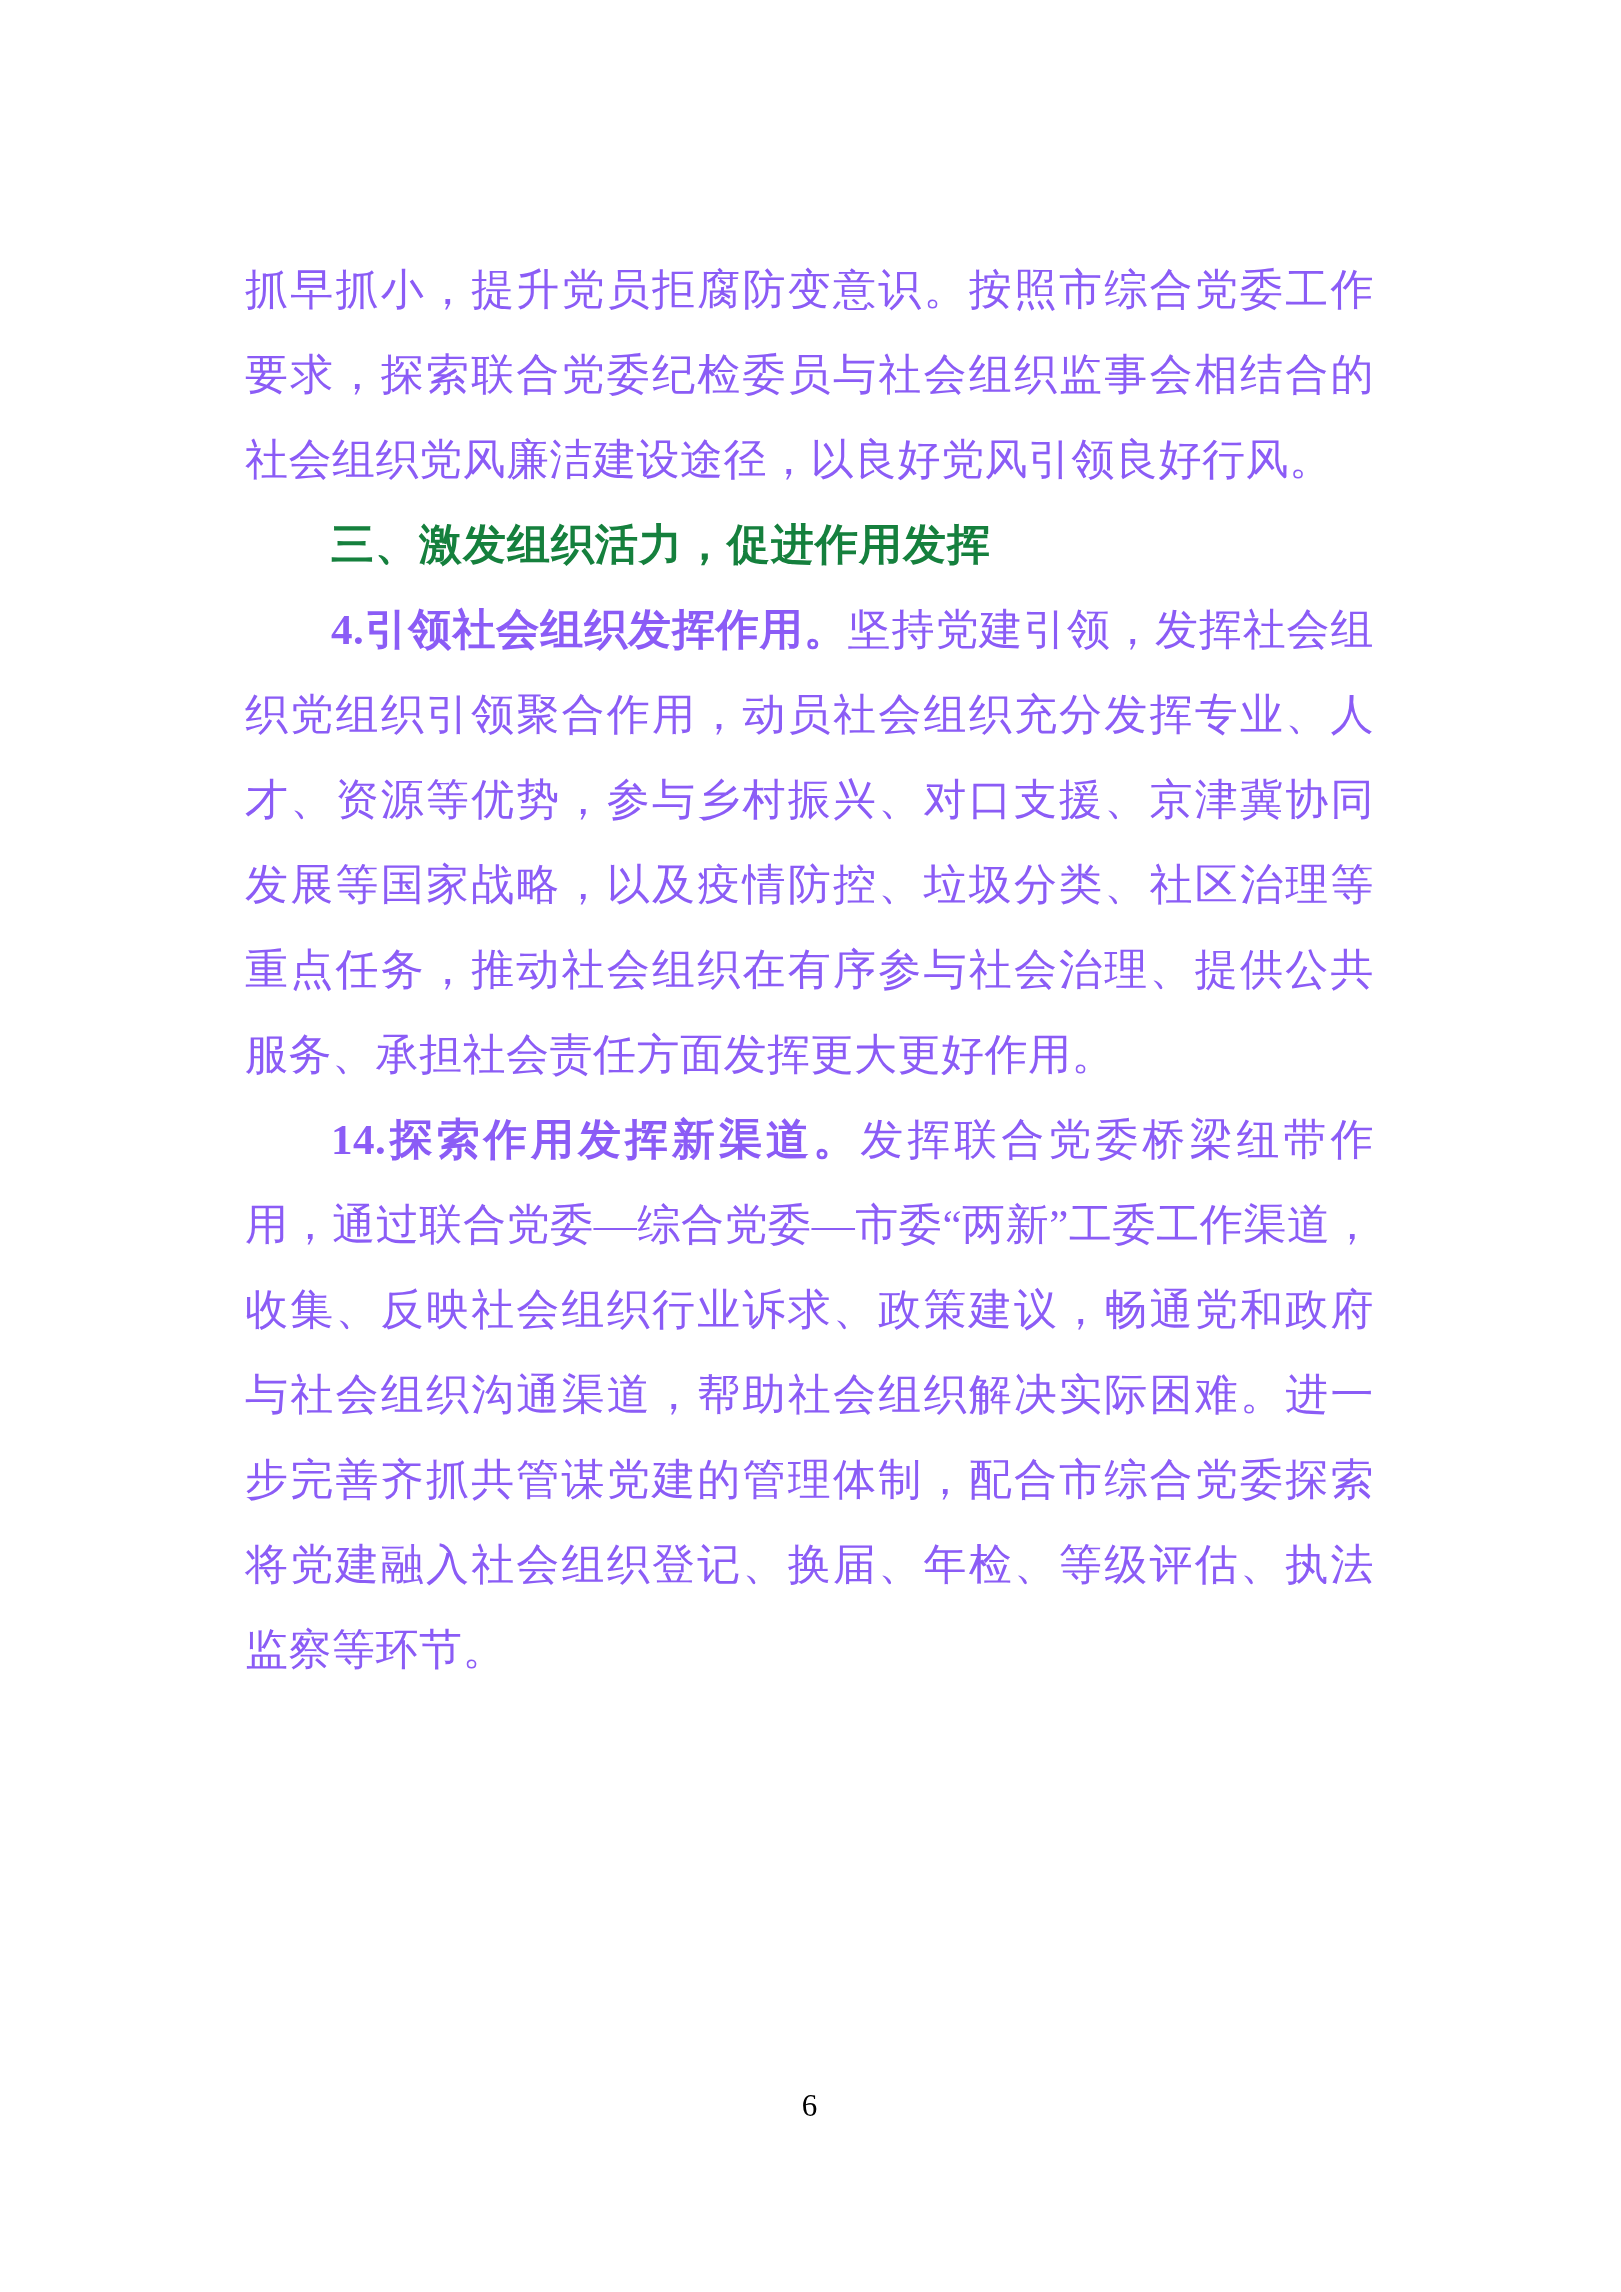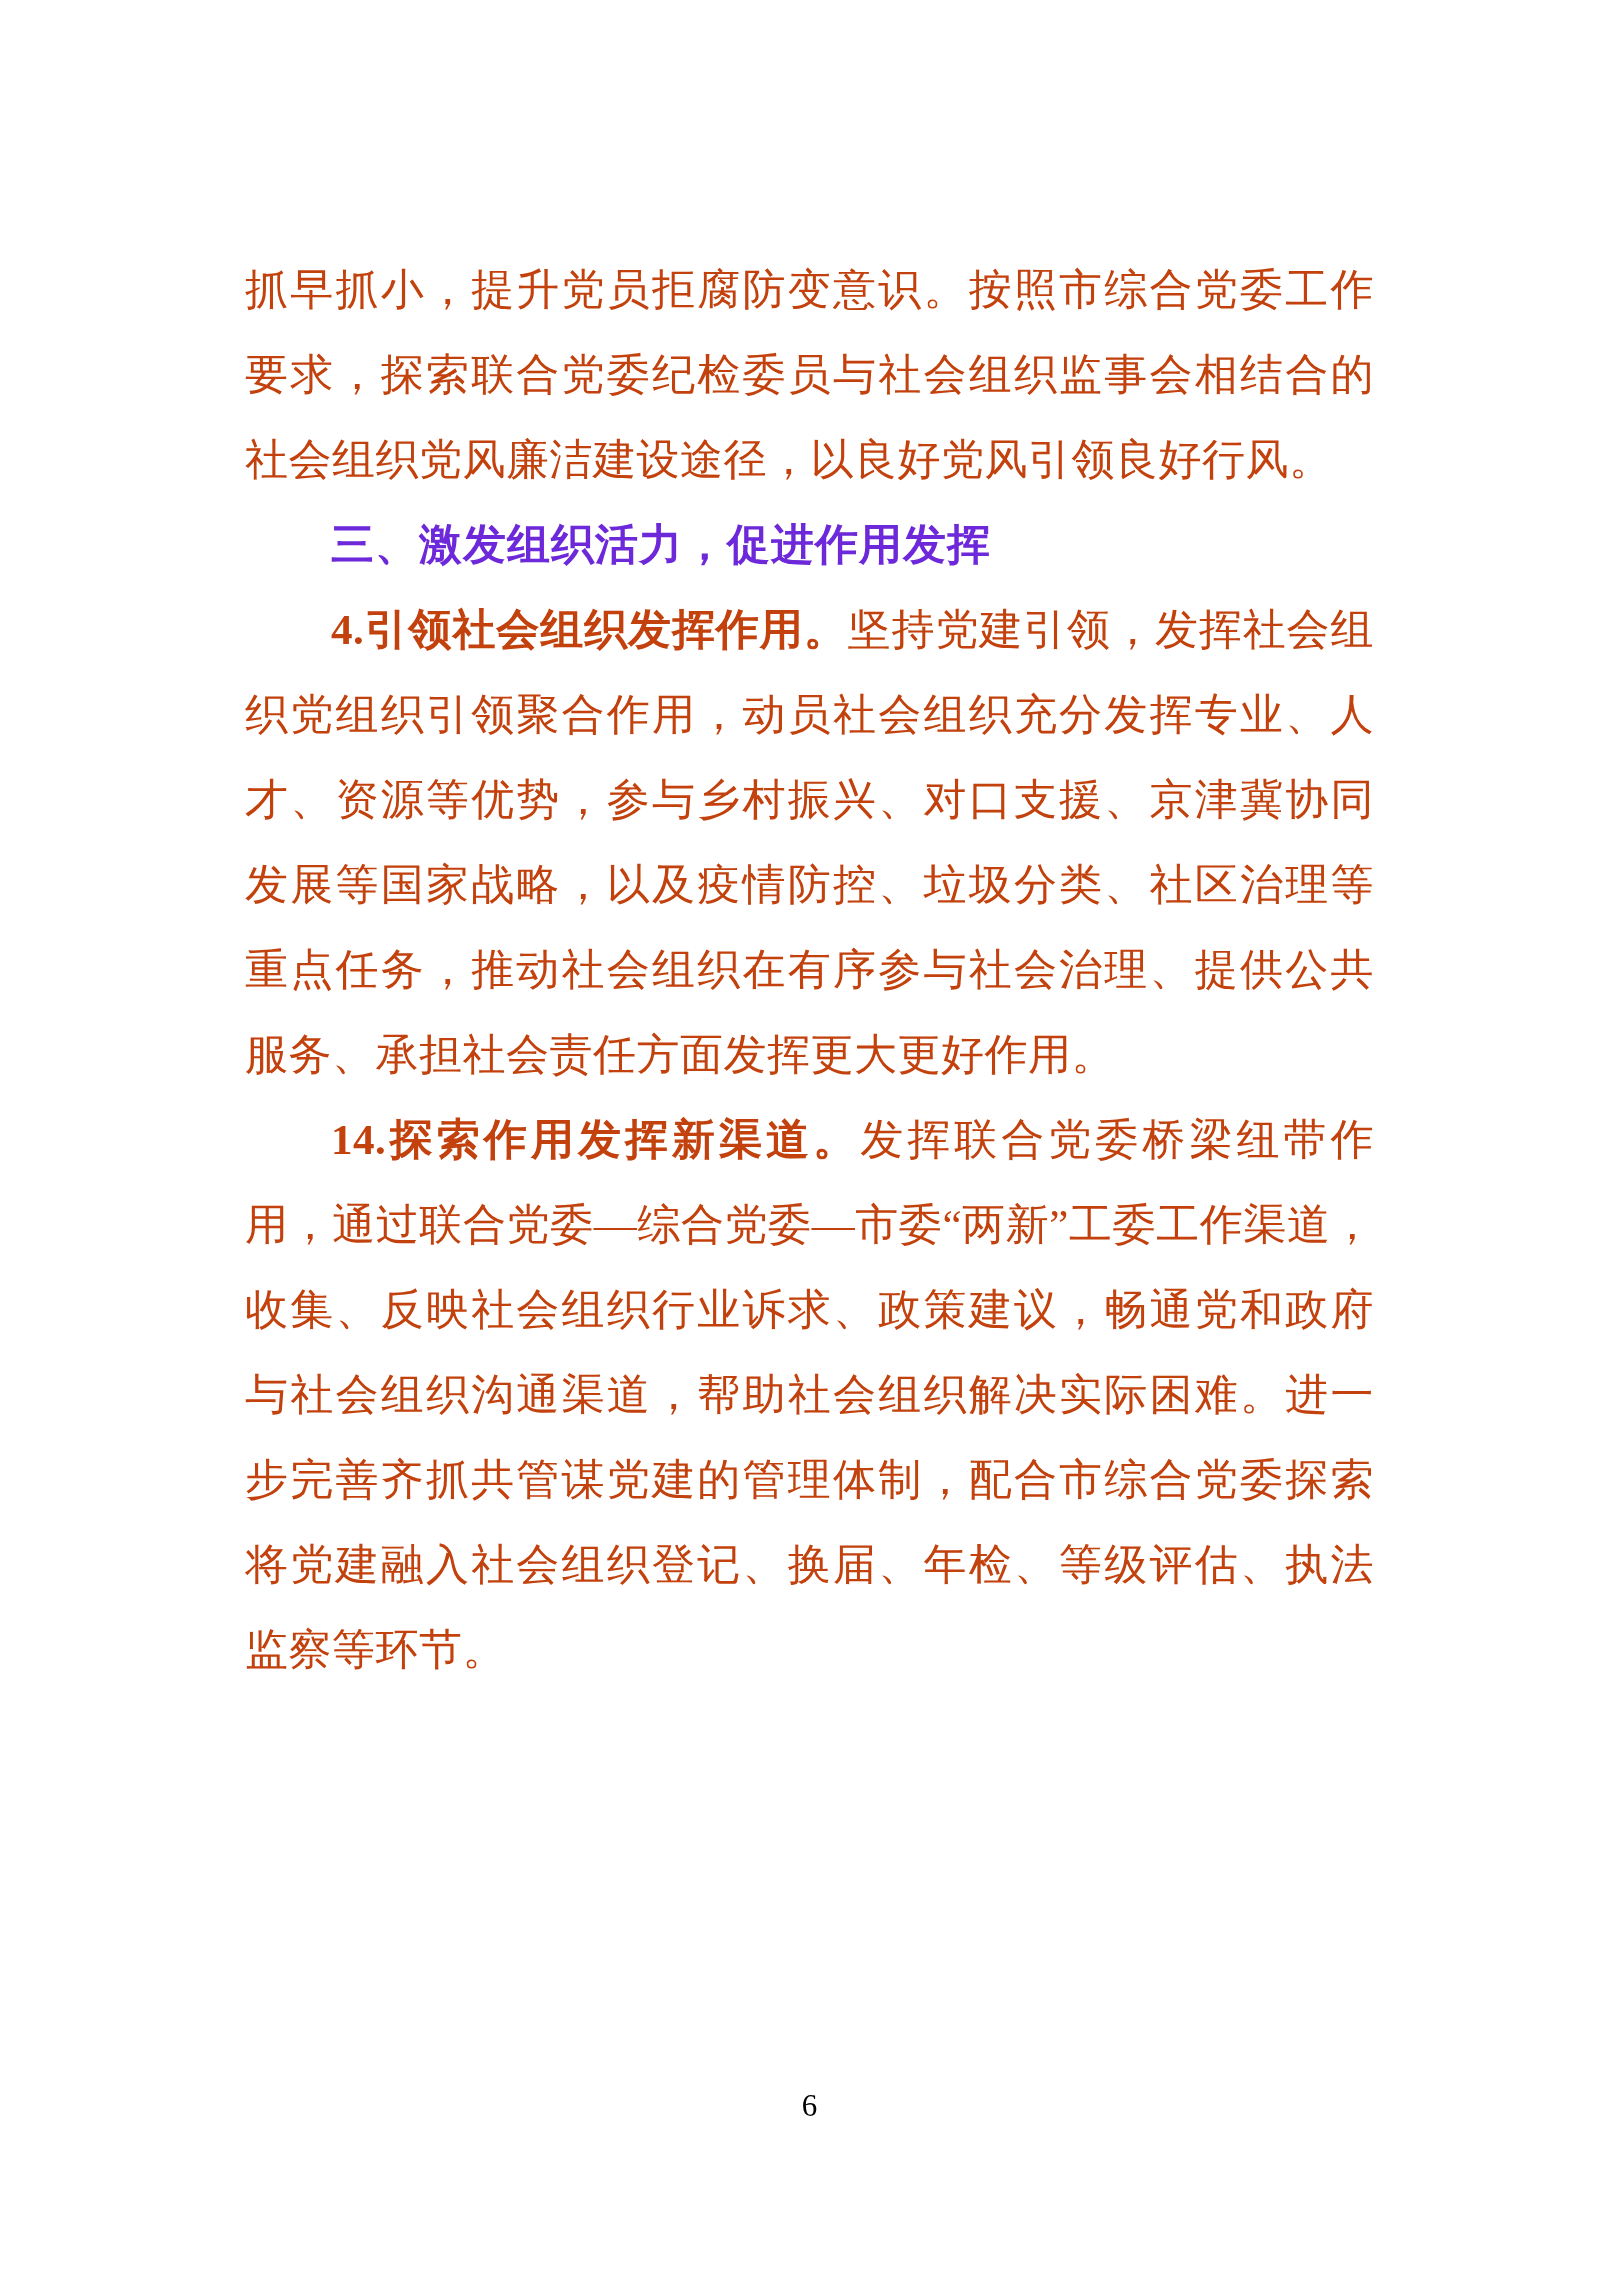--- a/index.html
+++ b/index.html
@@ -19,38 +19,38 @@
     position: absolute;
     left: 245px;
     top: 247px;
     width: 1129px;
   }
   .para {
     margin: 0;
     font-family: "Liberation Serif", "DejaVu Serif", serif;
     font-size: 43px;
     line-height: 85px;
-    color: #c2410c;
+    color: #8b5cf6;
     text-align: justify;
     text-justify: inter-character;
     letter-spacing: 0.5px;
     word-break: break-all;
   }
   .para.indent {
     text-indent: 86px;
   }
   .section-heading {
     margin: 0;
     font-family: "Liberation Sans", "DejaVu Sans", sans-serif;
     font-weight: bold;
     font-size: 43px;
     line-height: 85px;
     text-indent: 86px;
     letter-spacing: 1px;
-    color: #6d28d9;
+    color: #15803d;
     white-space: nowrap;
   }
   .lead {
     font-weight: bold;
   }
   .footer {
     position: absolute;
     left: 245px;
     top: 2086px;
     width: 1129px;

